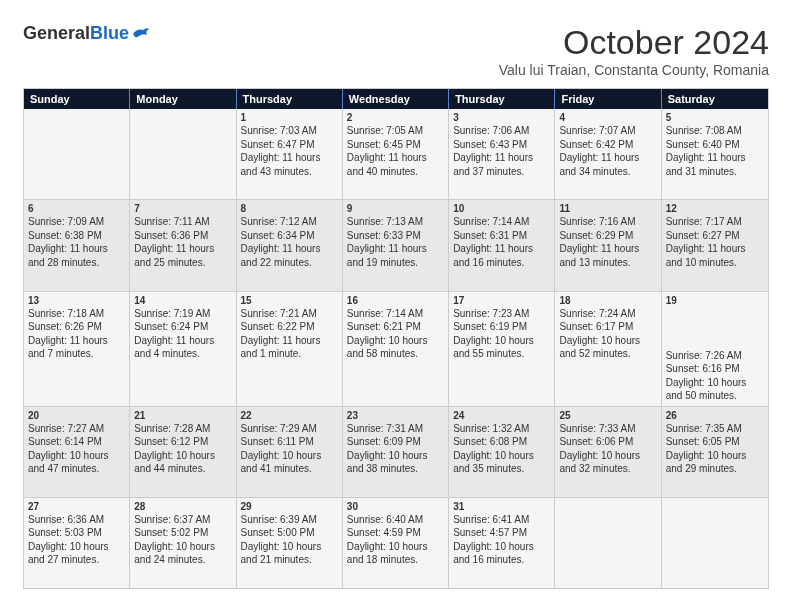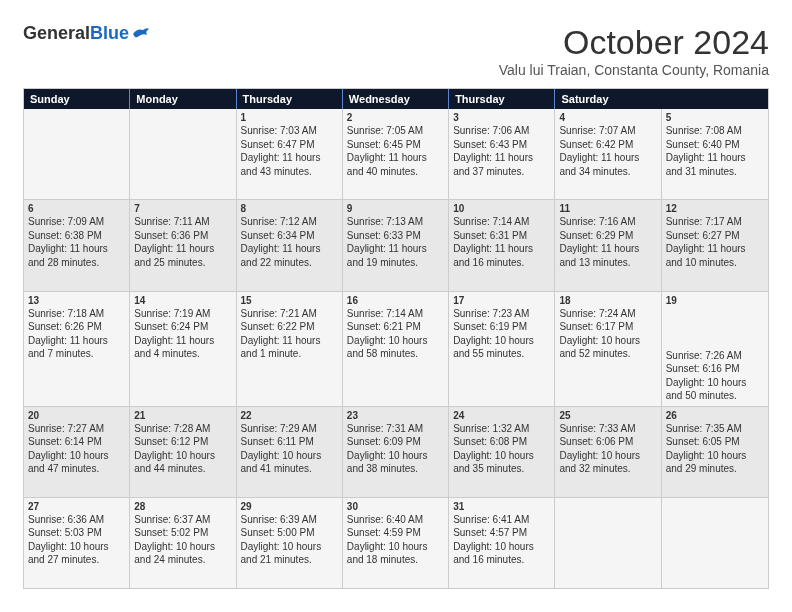--- a/index.html
+++ b/index.html
@@ -131,20 +131,21 @@
     </div>
   </div>
 
   <div class="calendar">
     <div class="calendar-header">
     <div class="day-header">Sunday</div>
         <div class="day-header">Monday</div>
         <div class="day-header">Thursday</div>
         <div class="day-header">Wednesday</div>
         <div class="day-header">Thursday</div>
+        <div class="day-header">Friday</div>
         <div class="day-header">Saturday</div>
       </div>
     <div class="calendar-body">
     <div class="calendar-row">
           <div class="day-cell empty"></div>
           <div class="day-cell empty"></div>
           <div class="day-cell">
             <div class="day-number">1</div>
             <div class="day-info" style="white-space: pre-line;">Sunrise: 7:03 AM
 Sunset: 6:47 PM

